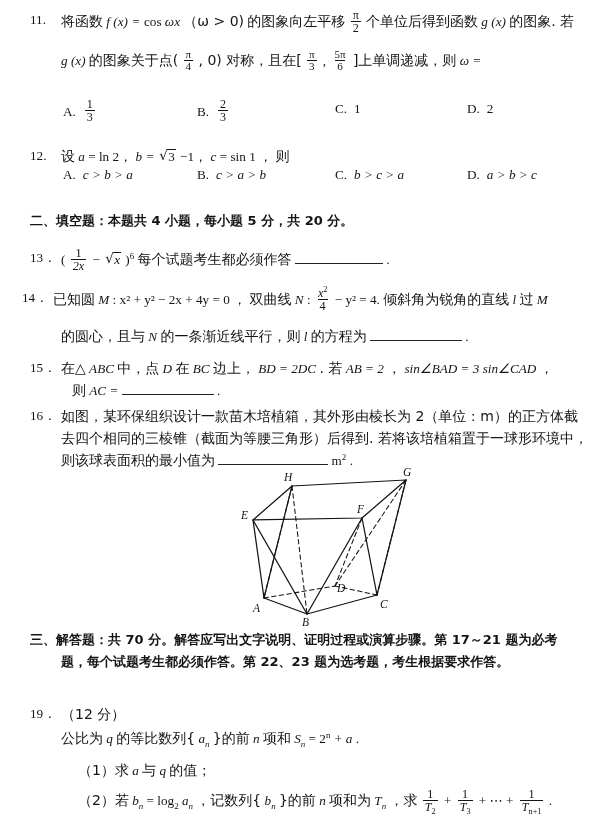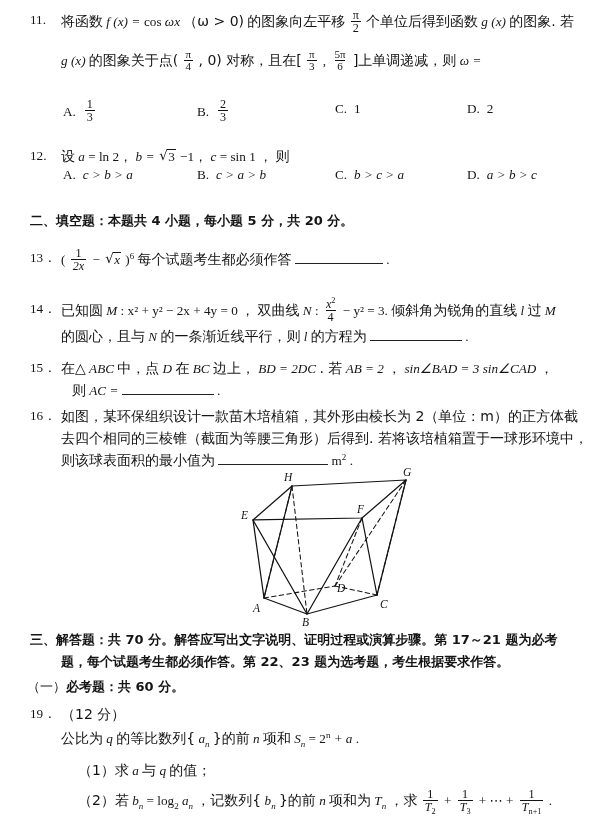--- a/index.html
+++ b/index.html
@@ -235,34 +235,34 @@
       </span>
       <span class="op">−</span>
       <span class="rad"><span class="rb mi">x</span></span>
       <span class="mn">)</span><sup class="ex">6</sup>
       <span class="cn">每个试题考生都必须作答</span>
       <span class="blank" style="width:88px;"></span>
       <span class="mn">.</span>
     </span>
   </div>
 
-  <div class="q" style="left:30px; top:288px;margin-top:11px;">
+  <div class="q" style="left:22px; top:288px;">
     <span class="qnum">14．</span>
     <span class="qbody">
       <span class="cn">已知圆</span>
       <span class="mi">M</span>
       <span class="mn">:  x² + y² − 2x + 4y = 0 ，</span>
       <span class="cn">双曲线</span>
       <span class="mi">N</span>
       <span class="mn">:</span>
       <span class="frac">
         <span class="num"><span class="mi">x</span><sup class="ex">2</sup></span>
         <span class="den mn">4</span>
       </span>
-      <span class="mn">− y² = 3.</span>
+      <span class="mn">− y² = 4.</span>
       <span class="cn">倾斜角为锐角的直线</span>
       <span class="mi">l</span>
       <span class="cn">过</span>
       <span class="mi">M</span>
     </span>
   </div>
 
   <div class="q" style="left:61px; top:326px;text-align:center;">
     <span class="qbody">
       <span class="cn">的圆心，且与</span>
@@ -355,23 +355,20 @@
       </g>
     </svg>
   </div>
 
   <div class="sect" style="left:30px; top:631px;">
     <span>三、解答题：</span><span>共 70 分。解答应写出文字说明、证明过程或演算步骤。第 17～21 题为必考</span>
   </div>
   <div class="sect" style="left:61px; top:653px;">
     <span>题，每个试题考生都必须作答。第 22、23 题为选考题，考生根据要求作答。</span>
   </div>
-  <div class="sect" style="left:27px; top:678px;">
-    <span class="thin">（一）</span><span>必考题：</span><span>共 </span><span>60</span><span> 分。</span>
-  </div>
 
   <div class="q" style="left:30px; top:704px;">
     <span class="qnum">19．</span>
     <span class="qbody cn">（12 分）</span>
   </div>
 
   <div class="q" style="left:61px; top:728px;">
     <span class="qbody">
       <span class="cn">公比为</span>
       <span class="mi">q</span>

